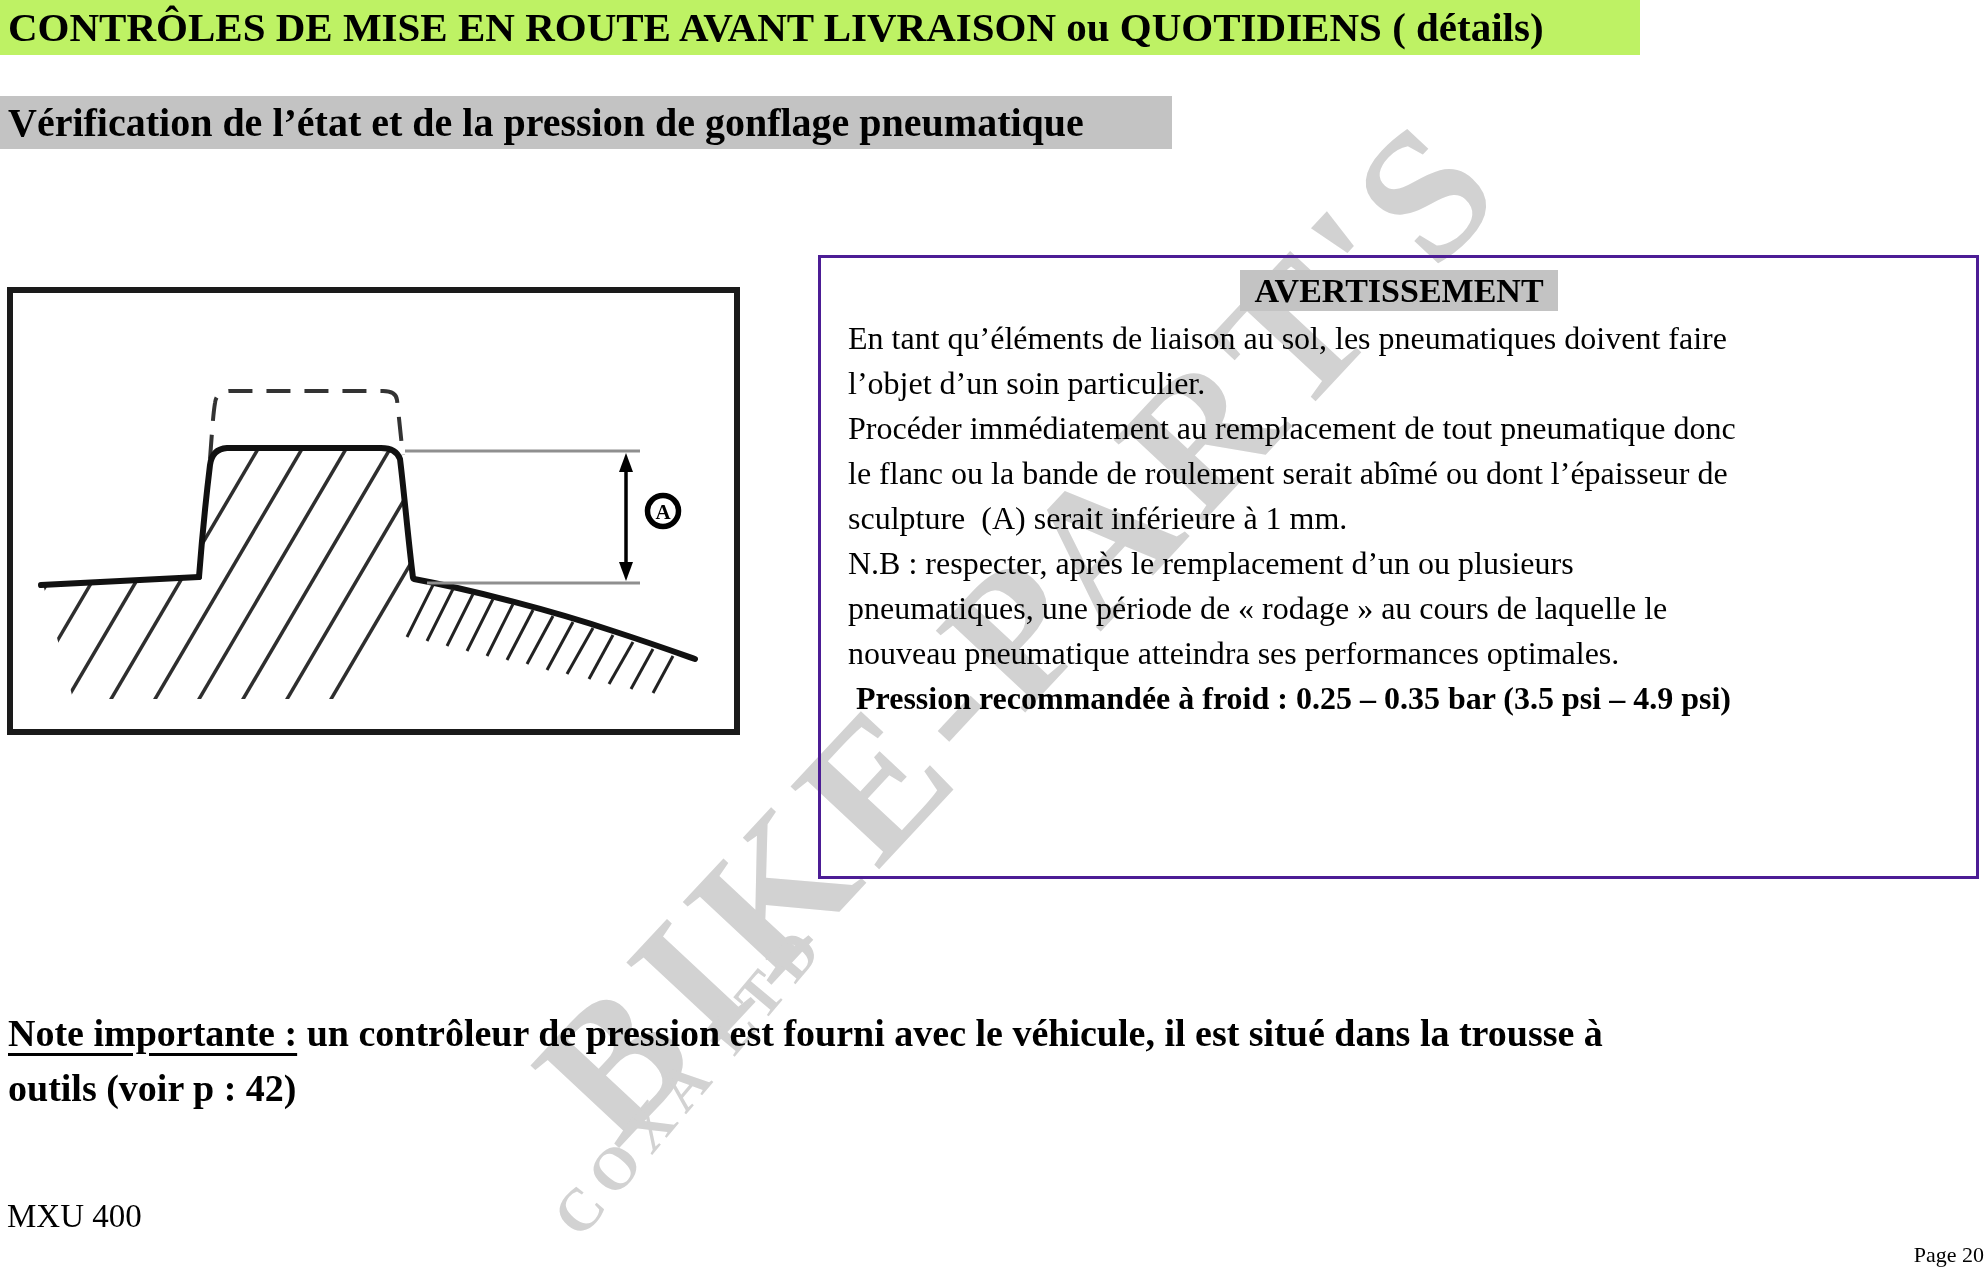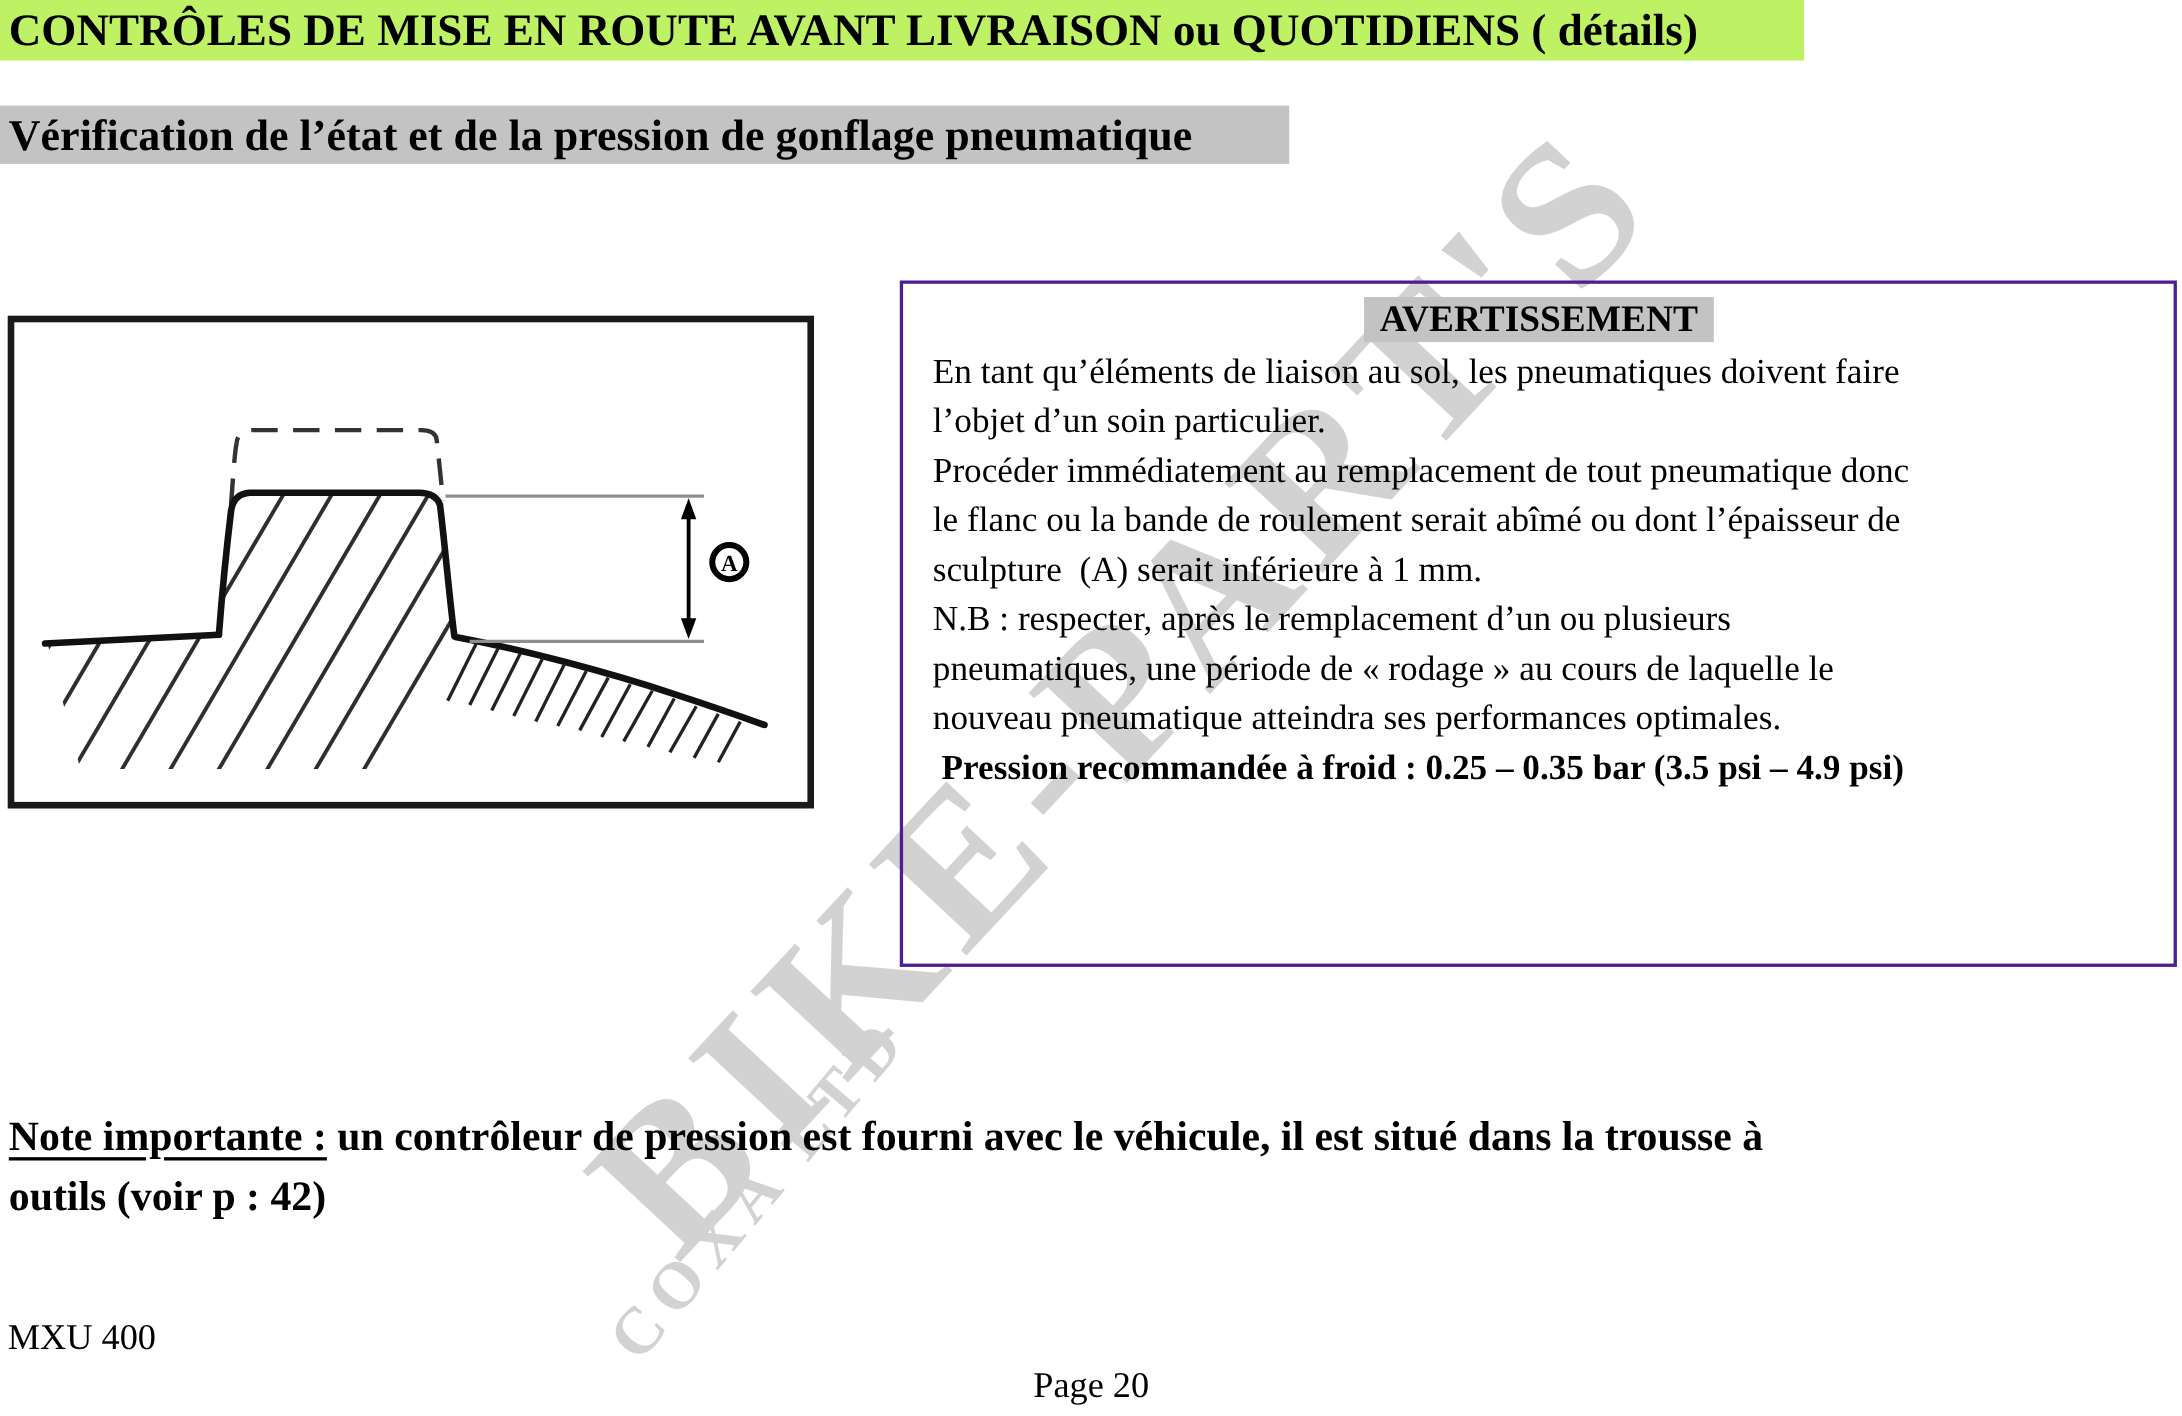--- a/index.html
+++ b/index.html
@@ -84,21 +84,21 @@
     text-decoration-thickness: 3px;
     text-underline-offset: 7px;
   }
 
   .footer-left {
     position: absolute; left: 7px; top: 1198px;
     font-size: 33px;
   }
   .footer-center {
     position: absolute; left: 0; top: 1242px; width: 100%;
-    text-align: center; font-size: 33px;
+    text-align: right; font-size: 22px;
   }
 </style>
 </head>
 <body>
 
 <div class="layer-watermark">
   <div class="wm-main">BIKE-PART'S</div>
   <div class="wm-sub">COXA LTD</div>
 </div>
 

